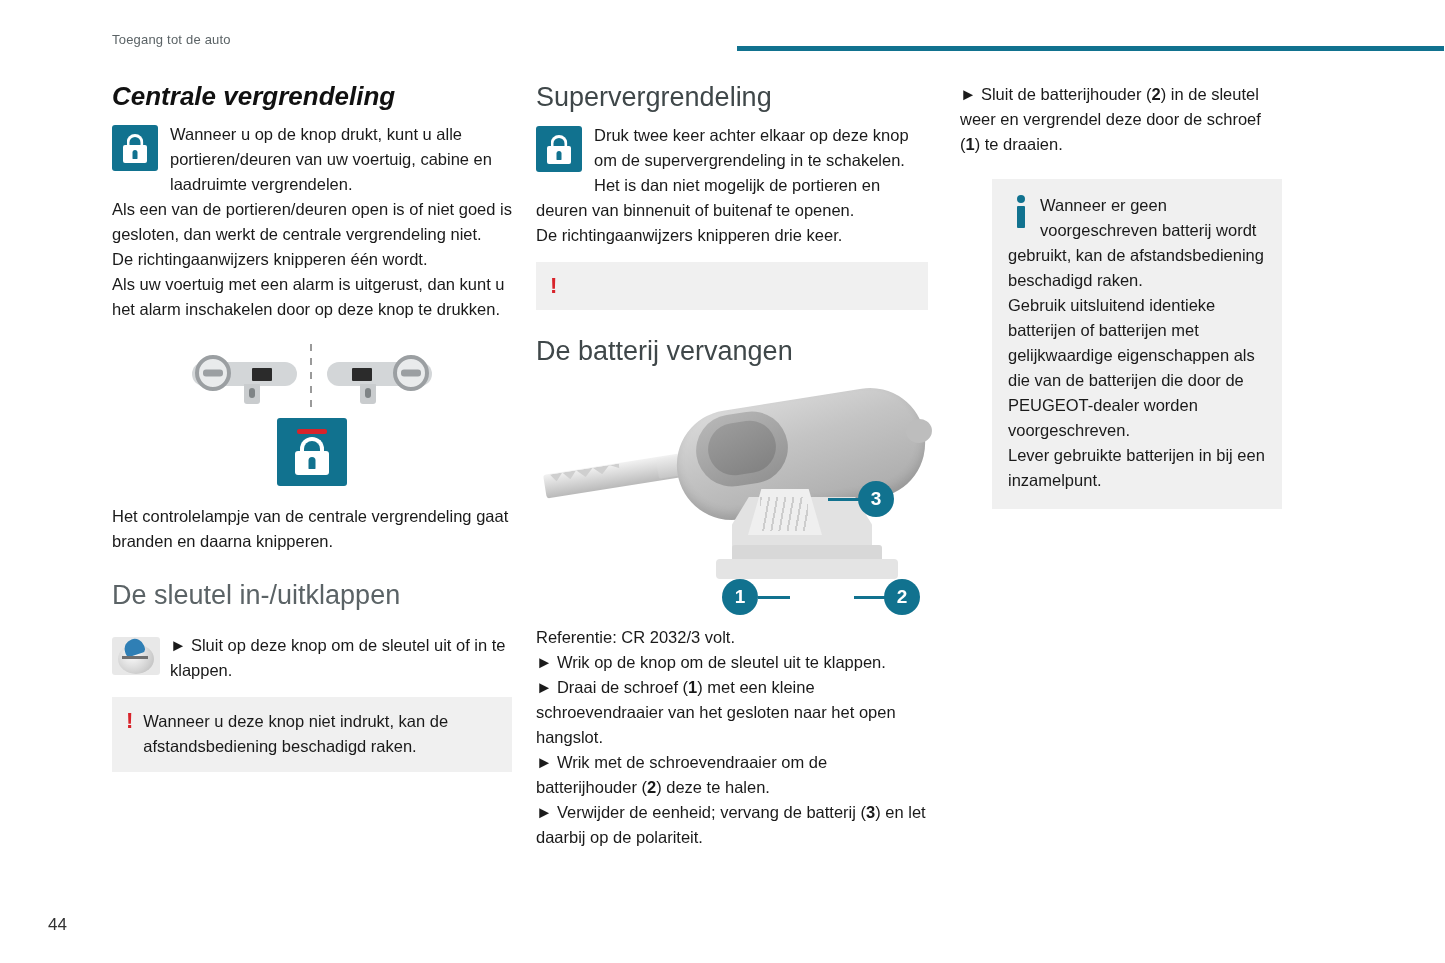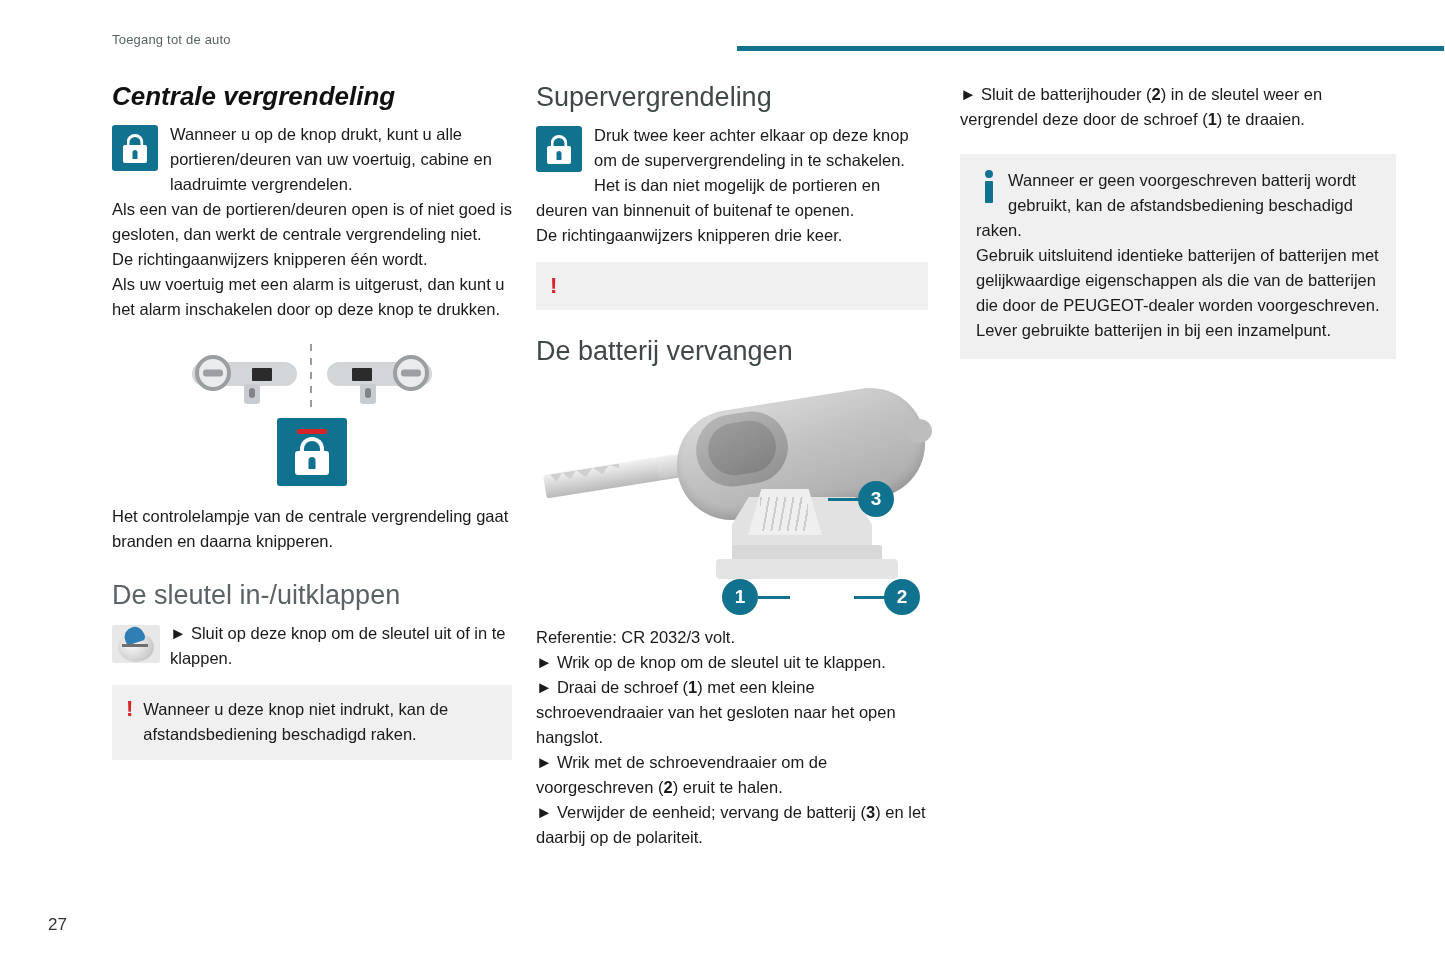--- a/index.html
+++ b/index.html
@@ -20,27 +20,27 @@
     font-size:13px;color:#5b6366;letter-spacing:.2px;
   }
   .header-rule{
     position:absolute;left:625px;top:14px;width:707px;height:5px;background:#11728f;
   }
 
   
   .col{position:absolute;top:82px;}
   .col1{left:112px;width:400px;}
   .col2{left:536px;width:392px;}
-  .col3{left:960px;width:436px;}
+  .col3{left:960px;width:322px;}
 
   h1.section{
     font-size:26px;font-weight:bold;color:#111;margin:0 0 10px 0;line-height:1.15;font-style:italic;
   }
   h1.section-light{
-    font-size:27px;font-weight:normal;color:#5b6366;margin:0 0 10px 0;line-height:1.15;
+    font-size:27px;font-weight:normal;color:#5b6366;margin:0 0 22px 0;line-height:1.15;
   }
   h1.section-dark-light{
     font-size:27px;font-weight:normal;color:#3f4749;margin:0 0 10px 0;line-height:1.15;
   }
   p.body{
     font-size:16.5px;line-height:25px;margin:0;color:#1a1a1a;
   }
   .para-block{margin-bottom:0px;}
 
   
@@ -329,32 +329,32 @@
       <div class="leader leader-2"></div>
       <div class="leader leader-3"></div>
       <div class="callout callout-1">1</div>
       <div class="callout callout-2">2</div>
       <div class="callout callout-3">3</div>
     </div>
 
     <p class="body">Referentie: CR 2032/3 volt.</p>
     <p class="body">► Wrik op de knop om de sleutel uit te klappen.</p>
     <p class="body"><span>► Draai de schroef (</span><b class="ref">1</b><span>) met een kleine schroevendraaier van het gesloten naar het open hangslot.</span></p>
-    <p class="body"><span>► Wrik met de schroevendraaier om de voorgeschreven (</span><b class="ref">2</b><span>) eruit te halen.</span></p>
+    <p class="body"><span>► Wrik met de schroevendraaier om de batterijhouder (</span><b class="ref">2</b><span>) deze te halen.</span></p>
     <p class="body"><span>► Verwijder de eenheid; vervang de batterij (</span><b class="ref">3</b><span>) en let daarbij op de polariteit.</span></p>
   </div>
 
   <div class="col col3">
     <p class="body"><span>► Sluit de batterijhouder (</span><b class="ref">2</b><span>) in de sleutel weer en vergrendel deze door de schroef (</span><b class="ref">1</b><span>) te draaien.</span></p>
 
-    <div class="infobox" style="margin-top:22px;">
+    <div class="infobox" style="margin-top:22px;margin-left:32px;">
       <span class="info-icon">
         <span class="dot"></span>
           <span class="stem"></span>
       </span>
       <p class="body">Wanneer er geen voorgeschreven batterij wordt gebruikt, kan de afstandsbediening beschadigd raken.</p>
       <p class="body" style="clear:both;">Gebruik uitsluitend identieke batterijen of batterijen met gelijkwaardige eigenschappen als die van de batterijen die door de PEUGEOT-dealer worden voorgeschreven.</p>
       <p class="body">Lever gebruikte batterijen in bij een inzamelpunt.</p>
     </div>
   </div>
 
-  <div class="page-number">27</div>
+  <div class="page-number">44</div>
 </div>
 
 </body></html>

